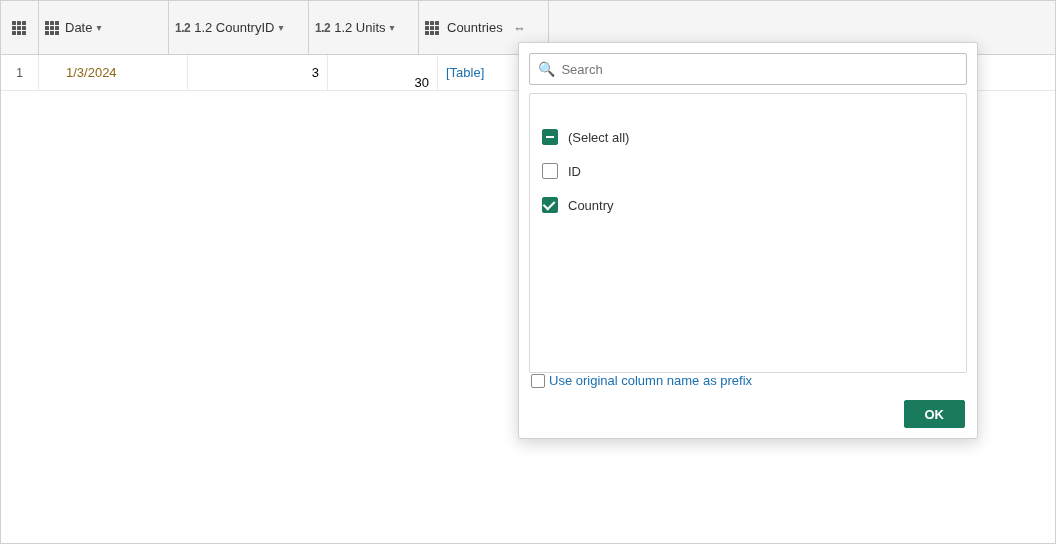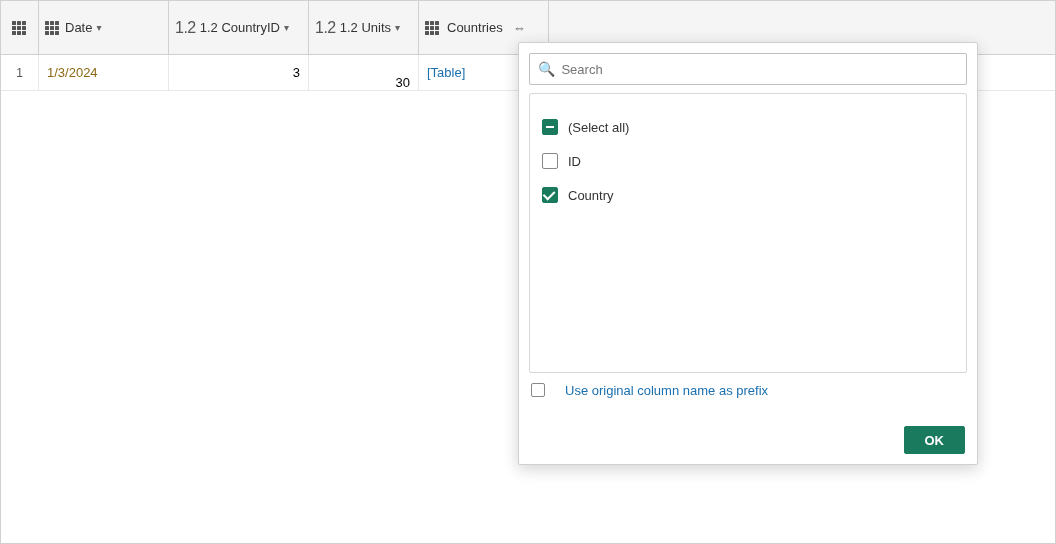--- a/index.html
+++ b/index.html
@@ -79,21 +79,21 @@
     }
 
     .data-cell-row-num {
       width: 38px;
       min-width: 38px;
       justify-content: center;
       color: #555;
       font-size: 12px;
     }
 
-    .data-cell-date { width: 130px; min-width: 130px; color: #8b6914; }
+    .data-cell-date { width: 130px; min-width: 130px; color: #8b6914; margin-left: 19px; }
     .data-cell-countryid { width: 140px; min-width: 140px; justify-content: flex-end; }
     .data-cell-units { width: 110px; min-width: 110px; justify-content: flex-end; align-items: flex-end; }
     .data-cell-countries { width: 130px; min-width: 130px; color: #1a6faf; }
 
     
     .dropdown-panel {
       position: absolute;
       top: 42px;
       left: 518px;
       width: 460px;
@@ -129,25 +129,25 @@
 
     .search-box .search-icon {
       color: #888;
       font-size: 14px;
     }
 
     
     .columns-list {
       border: 1px solid #d8d8d8;
       border-radius: 2px;
-      padding: 16px 0;
+      padding: 26px 0;
       min-height: 280px;
       max-height: 280px;
       overflow-y: auto;
-      margin-bottom: 10px;
+      margin-bottom: 0;
     }
 
     .list-item {
       display: flex;
       align-items: center;
       height: 34px;
       padding: 0 12px;
       gap: 10px;
       cursor: pointer;
     }
@@ -194,23 +194,23 @@
     }
 
     .item-label {
       font-size: 13px;
       color: #333;
     }
 
     
     .use-prefix-row {
       display: flex;
-      align-items: flex-start;
-      gap: 20px;
-      margin-bottom: 28px;
+      align-items: flex-end;
+      gap: 4px;
+      margin-bottom: 12px;
       padding: 0 2px;
     }
 
     .prefix-checkbox {
       width: 14px;
       height: 14px;
       border: 1.5px solid #888;
       border-radius: 2px;
       background: #fff;
       flex-shrink: 0;
@@ -260,23 +260,23 @@
       margin-right: 2px;
     }
     .grid-icon span {
       width: 4px;
       height: 4px;
       background: #555;
       border-radius: 0.5px;
     }
 
     .col-icon-12 {
-      font-size: 16px;
+      font-size: 12px;
       color: #555;
-      font-weight: 400;
+      font-weight: 700;
       letter-spacing: -0.5px;
     }
   </style>
 </head>
 <body>
 
 <div class="table-container">
 
   <div class="table-header">
 

